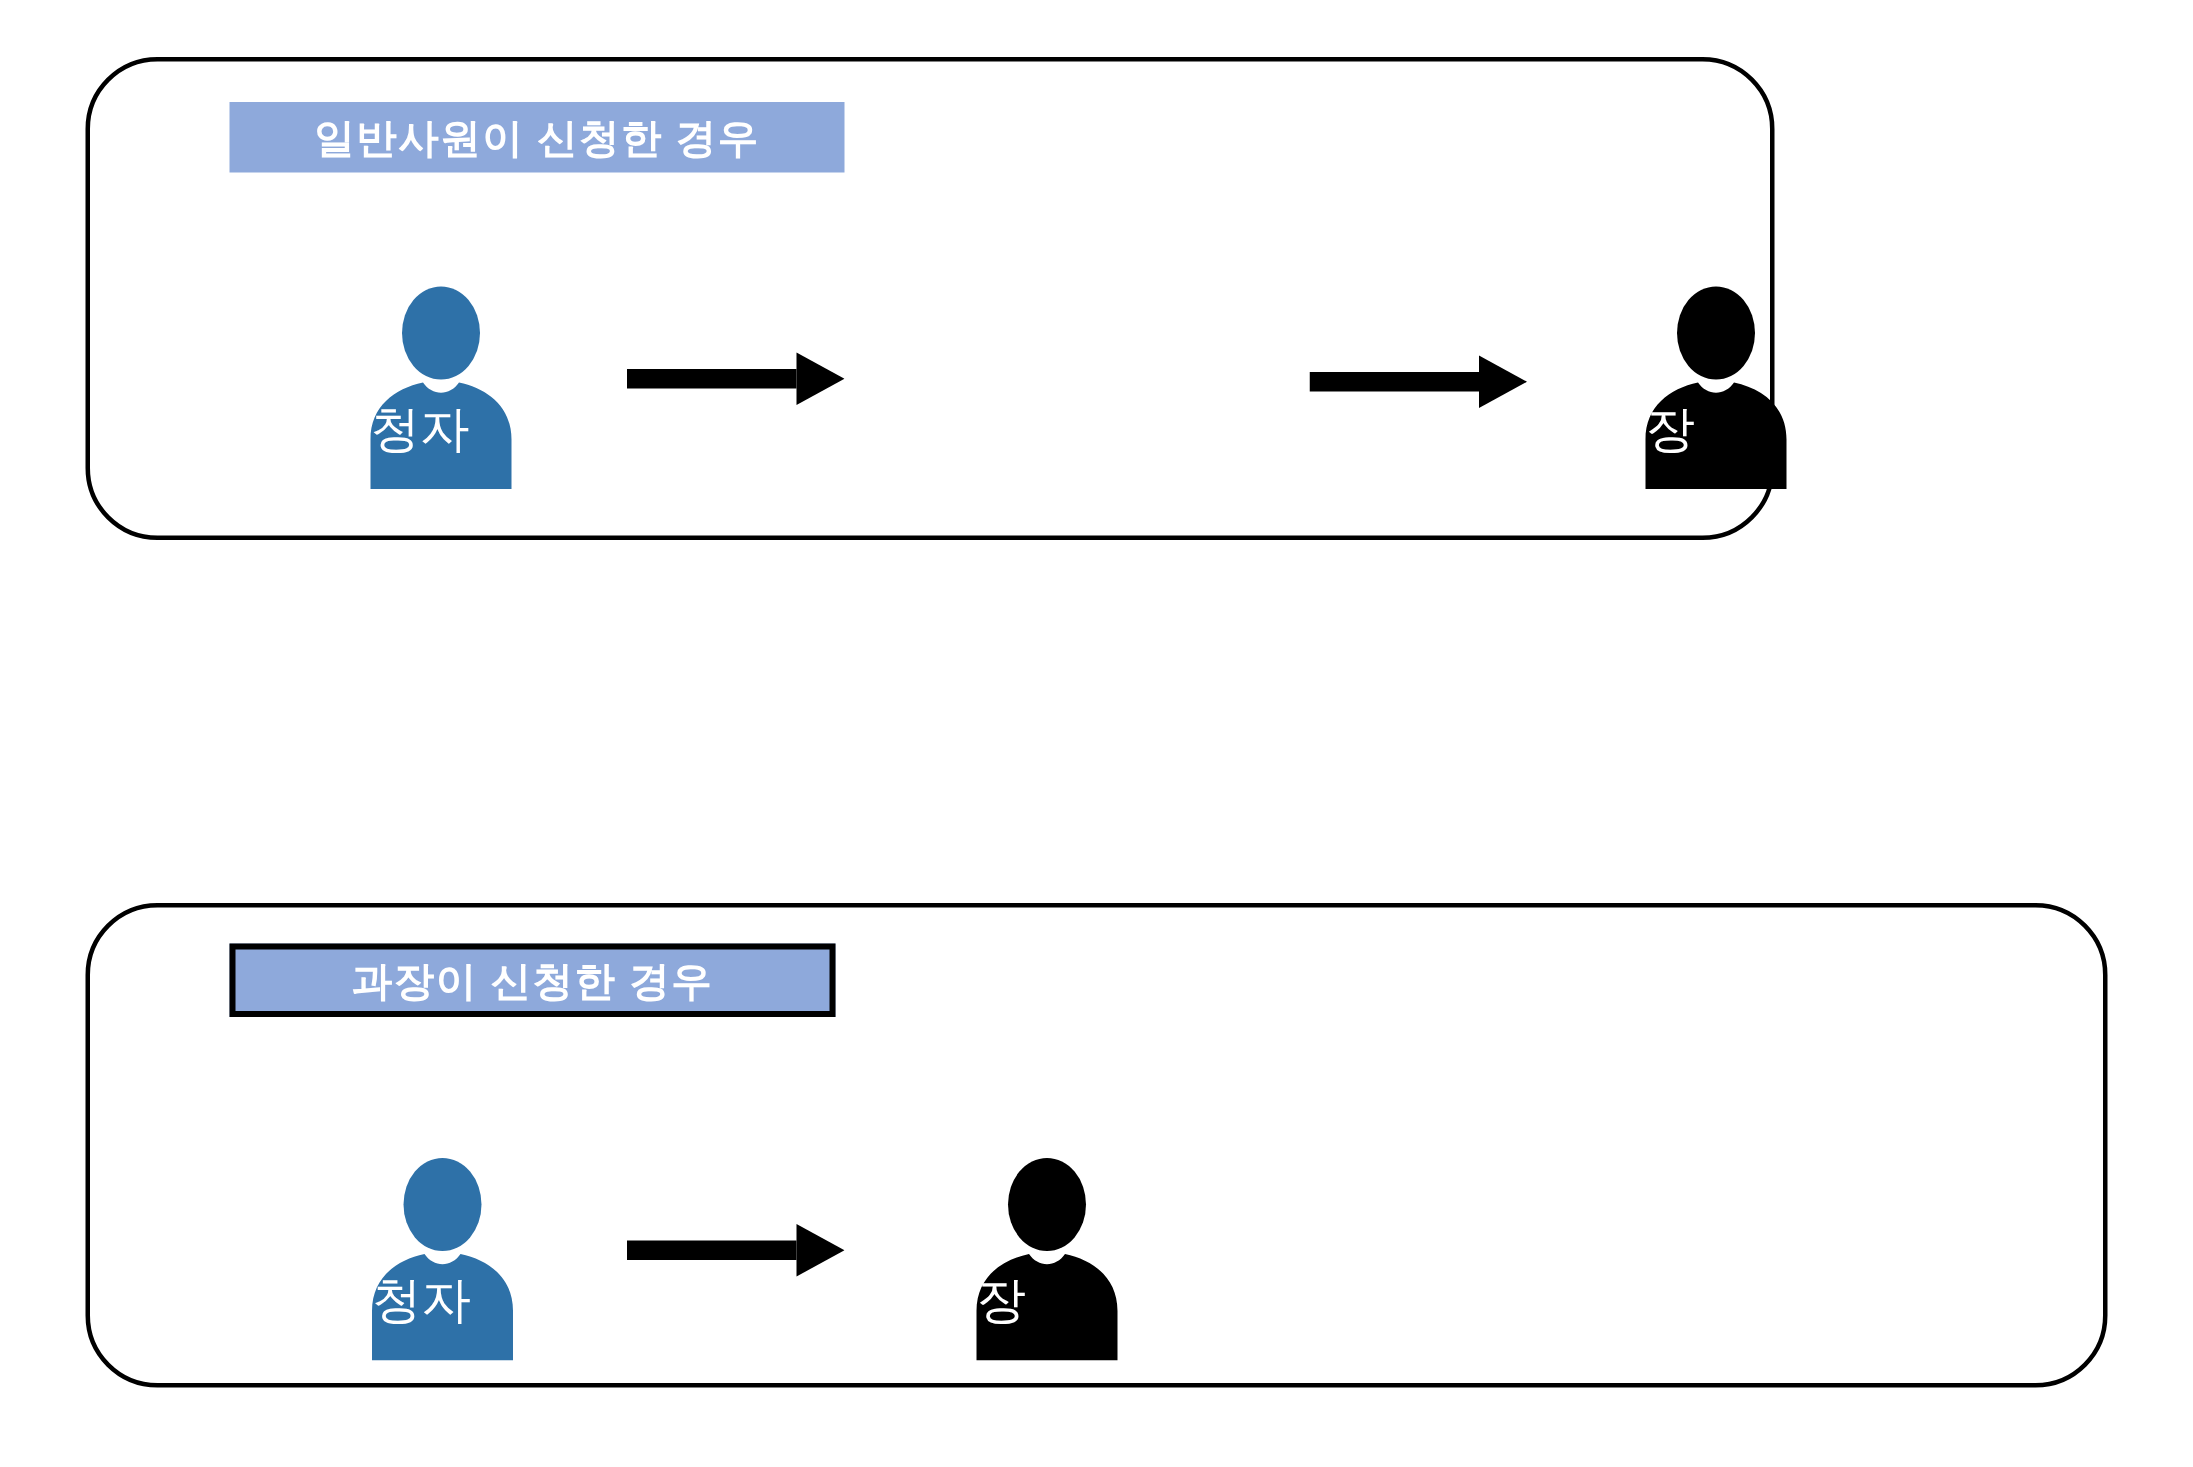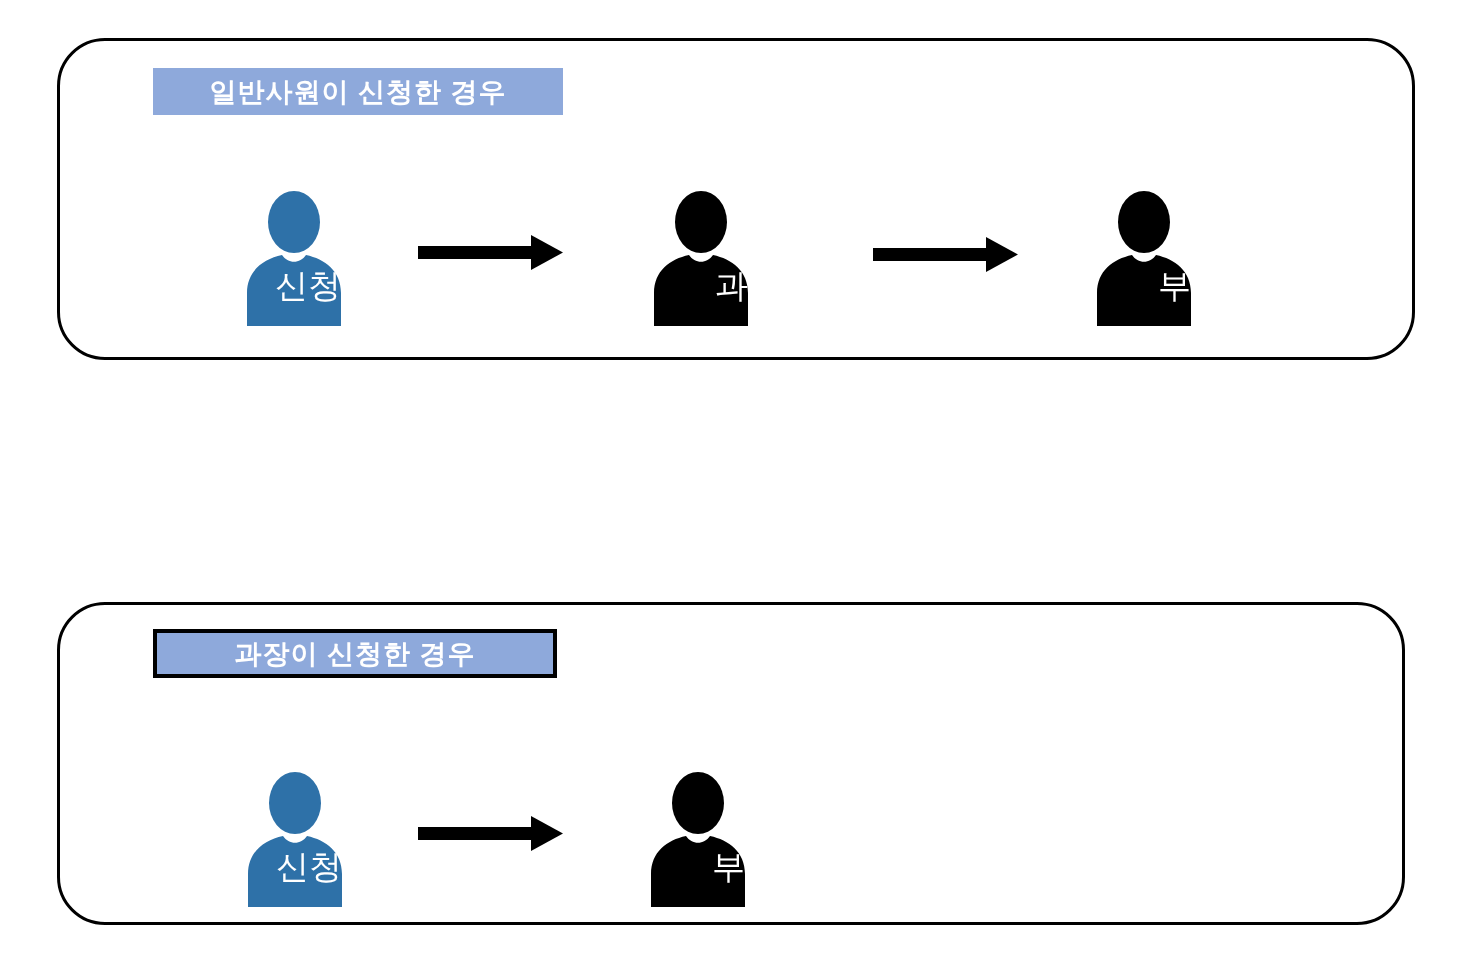--- a/index.html
+++ b/index.html
@@ -8,21 +8,21 @@
     width: 1462px; height: 978px; position: relative;
     font-family: "Liberation Sans", "DejaVu Sans", sans-serif;
     overflow: hidden;
   }
   .flow-box {
     position: absolute;
     border: 3px solid var(--border-black, #000);
     border-radius: 48px;
     background: #fff;
   }
-  #flow-box-1 { left: 57px; top: 38px;  width: 1358px; height: 322px; }
+  #flow-box-1 { left: 57px; top: 38px;  width: 1126px; height: 322px; }
   #flow-box-2 { left: 57px; top: 602px; width: 1348px; height: 323px; padding-left: 48px; }
 
   .badge {
     position: absolute;
     background: var(--header-fill, #8EA9DB);
     color: var(--header-text, #fff);
     font-weight: bold;
     font-size: 27px;
     letter-spacing: 1px;
     display: flex; align-items: center; justify-content: center;
@@ -30,21 +30,21 @@
   }
   #badge-1 { left: 93px; top: 27px; width: 410px; height: 47px; }
   #badge-2 { left: 93px; top: 24px; width: 404px; height: 49px; border: 4px solid var(--border-black, #000); }
 
   .person { position: absolute; width: 100px; height: 137px; }
   .person svg { display: block; }
   .person-blue  { color: var(--applicant-blue, #2E71A8); }
   .person-black { color: var(--approver-black, #000000); }
   .person-label {
     position: absolute; left: -30px; right: -30px; top: 80px;
-    text-align: right; color: #fff;
+    text-align: left; color: #fff;
     font-size: 33px; font-weight: 400; line-height: 1;
     white-space: nowrap;
   }
   .arrow { position: absolute; width: 145px; height: 38px; }
 
   
   .p1-1 { left: 184px;  top: 148px; }
   .a1-1 { left: 358px;  top: 193px; }
   .p1-2 { left: 591px;  top: 148px; }
   .a1-2 { left: 813px;  top: 195px; }
@@ -81,26 +81,20 @@
     </svg>
     <div class="person-label">신청자</div>
   </div>
 
   <div class="arrow a1-1">
     <svg viewBox="0 0 145 38" width="145" height="38">
       <use href="#arrow-shape"></use>
     </svg>
   </div>
 
-  <div class="person person-black p1-2">
-    <svg viewBox="0 0 100 137" width="100" height="137">
-      <use href="#person-shape"></use>
-    </svg>
-    <div class="person-label">과장</div>
-  </div>
 
   <div class="arrow a1-2">
     <svg viewBox="0 0 145 38" width="145" height="38">
       <use href="#arrow-shape"></use>
     </svg>
   </div>
 
   <div class="person person-black p1-3">
     <svg viewBox="0 0 100 137" width="100" height="137">
       <use href="#person-shape"></use>

